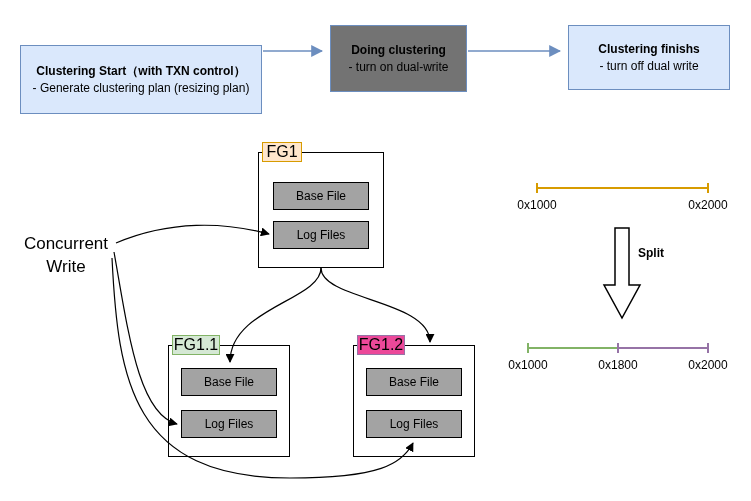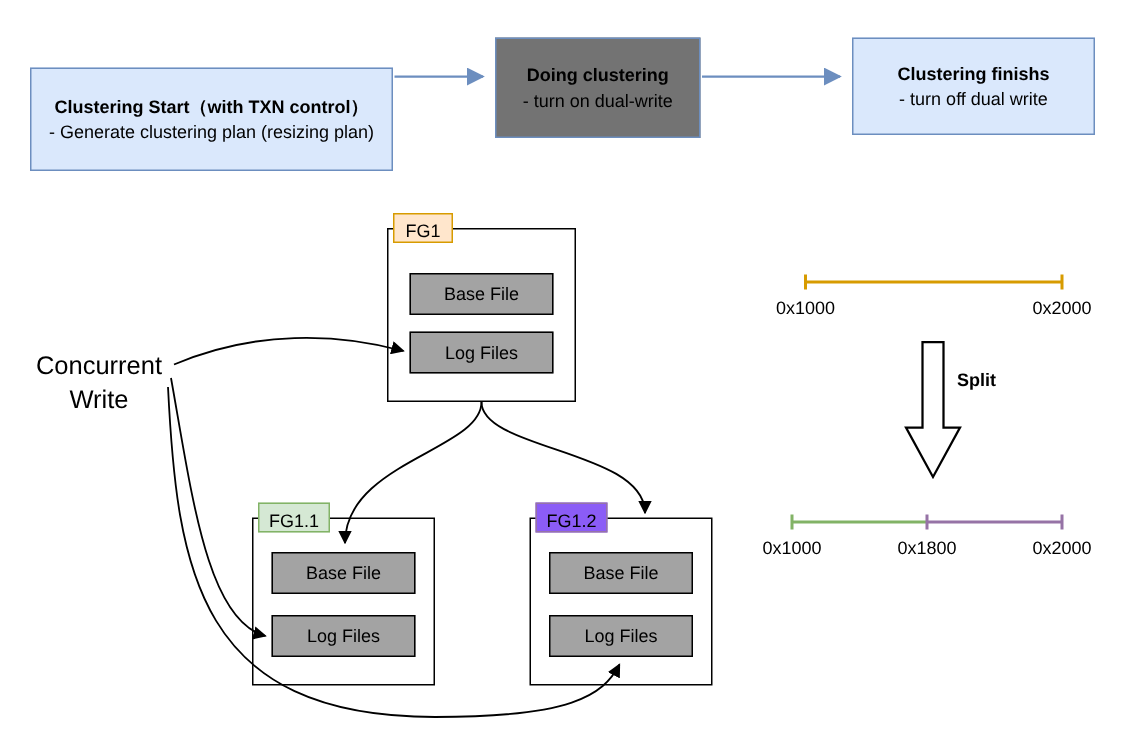--- a/index.html
+++ b/index.html
@@ -39,23 +39,23 @@
     display: flex;
     align-items: center;
     justify-content: center;
     font-size: 12px;
     box-sizing: border-box;
   }
   .tag {
     position: absolute;
     border: 1px solid #000;
     display: flex;
-    align-items: flex-end;
+    align-items: flex-start;
     justify-content: center;
-    font-size: 12px;
+    font-size: 16px;
     box-sizing: border-box;
   }
   .hex-label {
     position: absolute;
     width: 60px;
     text-align: center;
     font-size: 12px;
   }
   .concurrent {
     position: absolute;
@@ -114,21 +114,21 @@
     <span>FG1.1</span>
   </div>
   <div class="file-box" style="left:181px; top:368px; width:96px; height:28px;">
     <span>Base File</span>
   </div>
   <div class="file-box" style="left:181px; top:410px; width:96px; height:28px;">
     <span>Log Files</span>
   </div>
 
   <div class="group-box" style="left:353px; top:345px; width:122px; height:112px;"></div>
-  <div class="tag" style="left: 357px; top: 335px; width: 48px; height: 20px; background-color: #8b5cf6; border-color: rgb(150, 115, 166);">
+  <div class="tag" style="left: 357px; top: 335px; width: 48px; height: 20px; background-color: #ec4899; border-color: rgb(150, 115, 166);">
     <span>FG1.2</span>
   </div>
   <div class="file-box" style="left:366px; top:368px; width:96px; height:28px;">
     <span>Base File</span>
   </div>
   <div class="file-box" style="left:366px; top:410px; width:96px; height:28px;">
     <span>Log Files</span>
   </div>
 
   <div class="hex-label" style="left:507px; top:198px;">0x1000</div>

